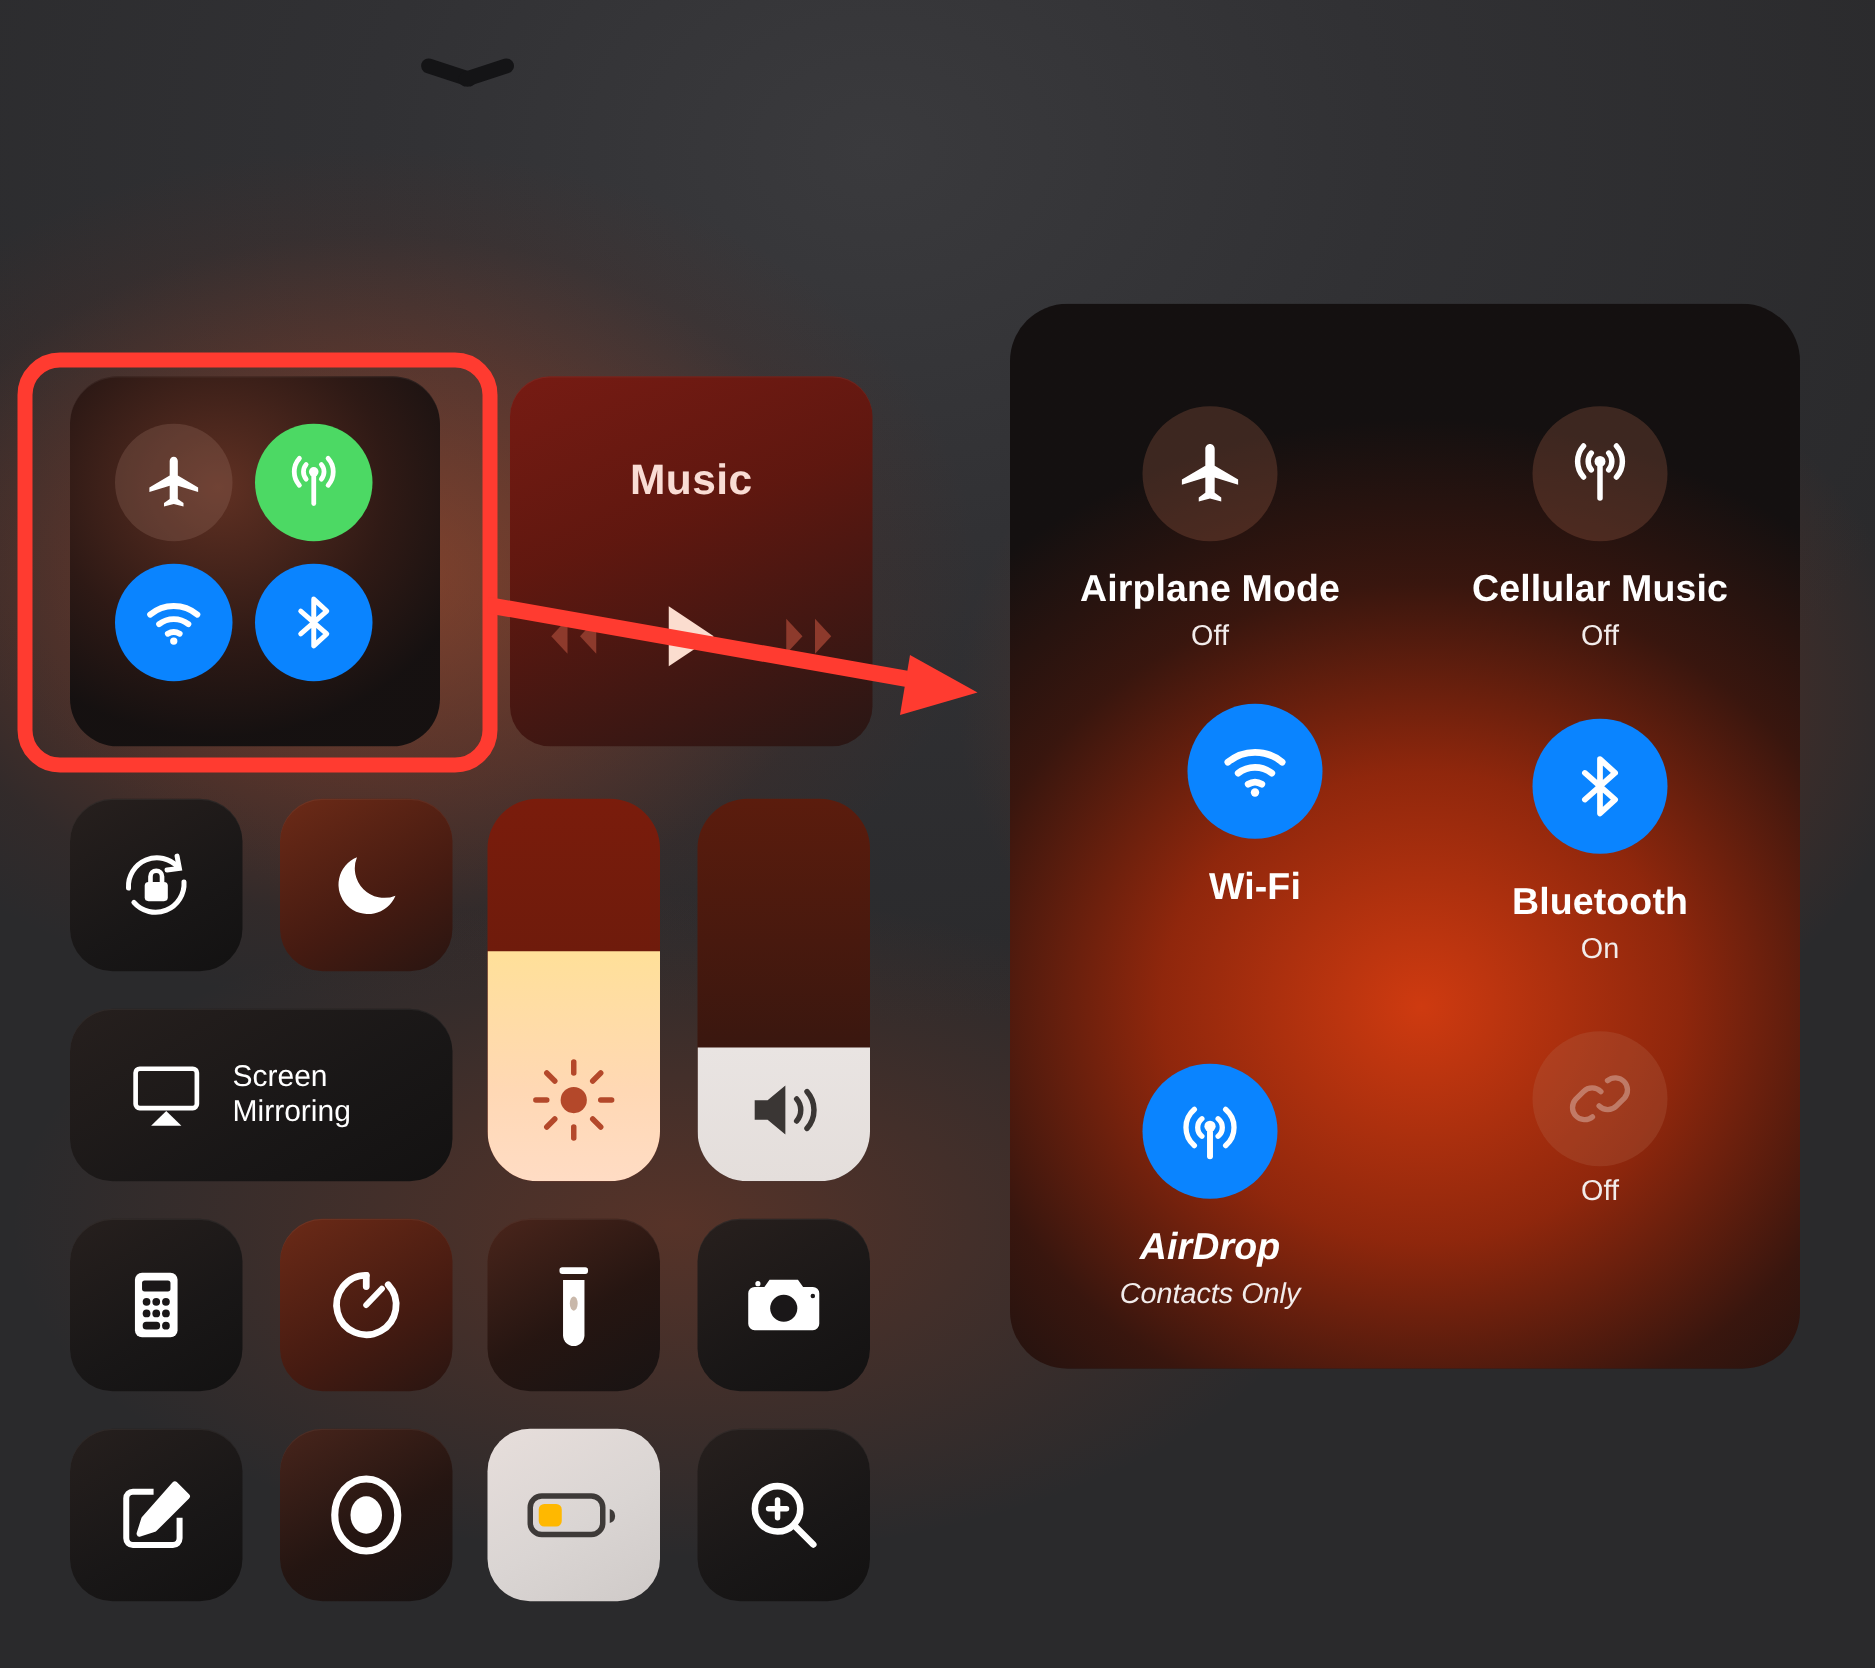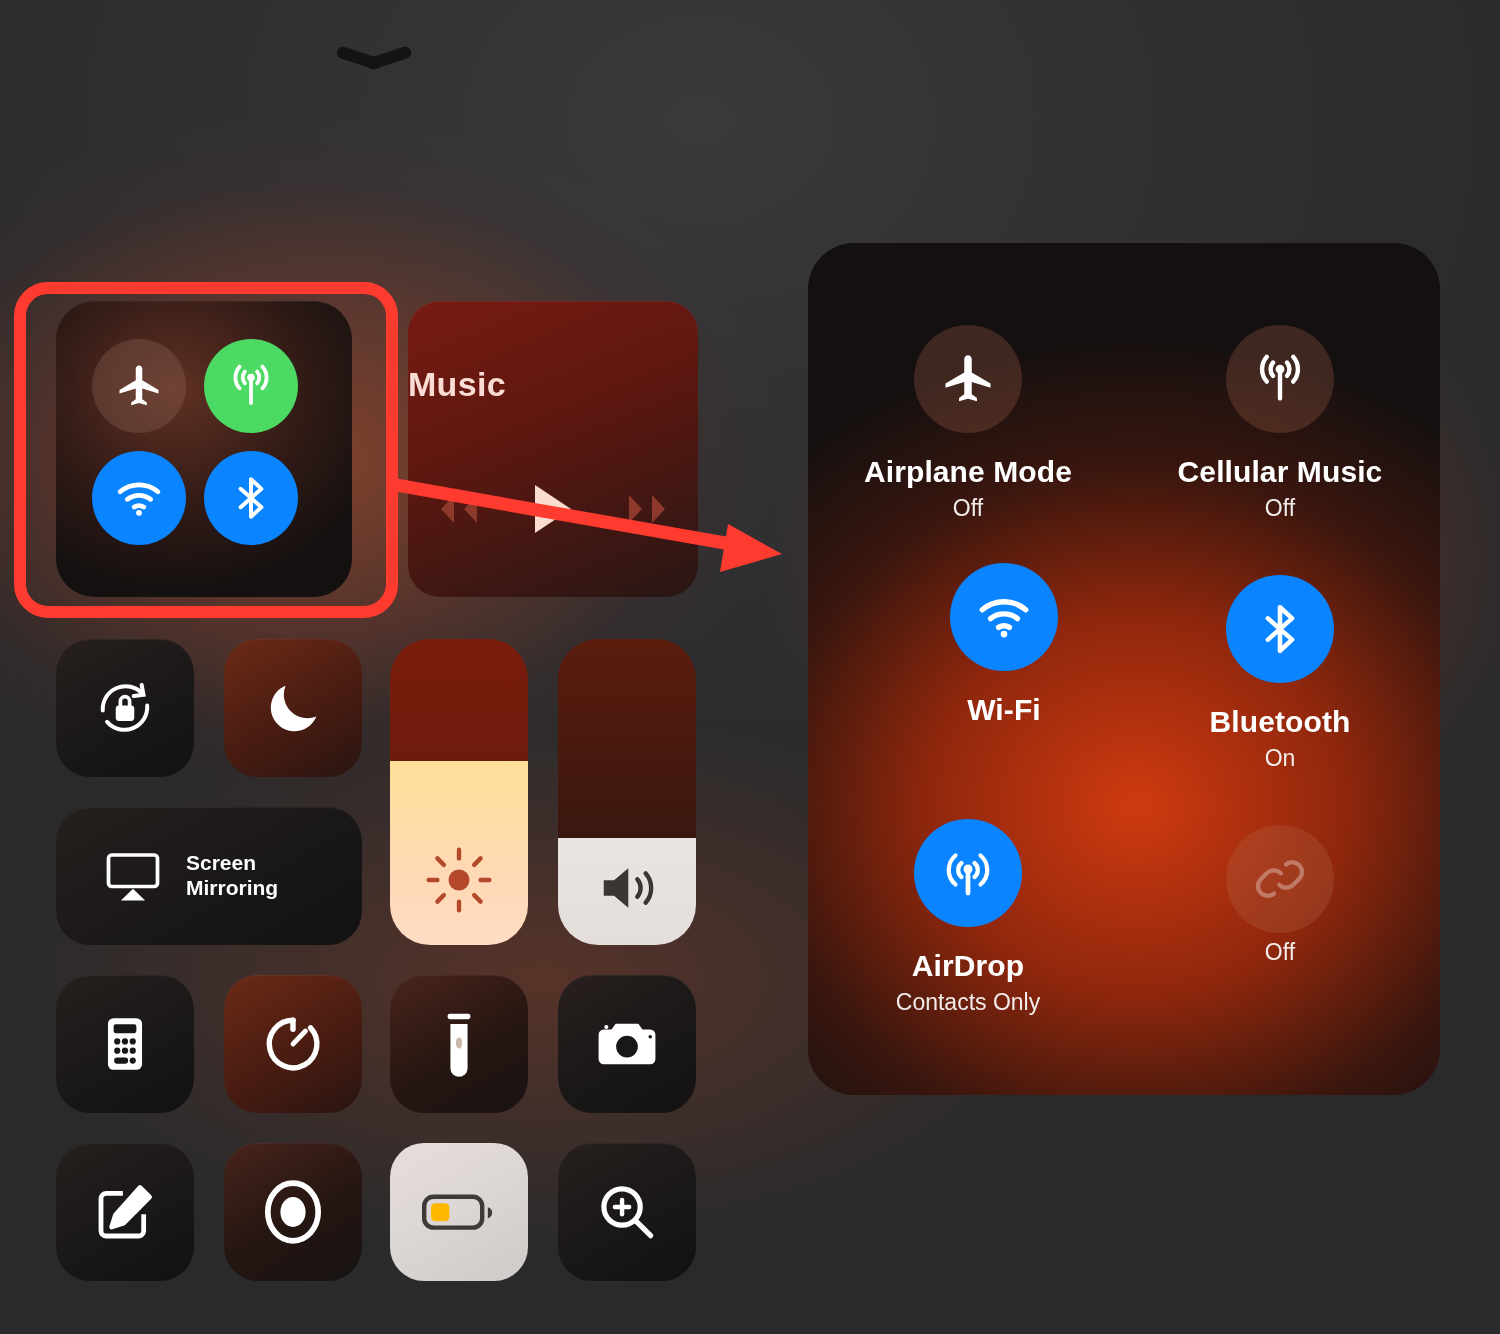--- a/index.html
+++ b/index.html
@@ -68,41 +68,41 @@
   #q-bluetooth { left:148px; top:150px; }
 
   
   #music-tile {
     left:408px; top:301px; width:290px; height:296px;
     border-radius:32px;
     background:linear-gradient(160deg, rgba(120,26,18,0.96) 0%, rgba(96,22,14,0.96) 40%, rgba(40,22,20,0.97) 100%);
   }
   #music-title {
     position:absolute; top:64px; left:0; width:100%;
-    text-align:left; color:#f9dcd4; font-size:34px; font-weight:bold;
+    text-align:center; color:#f9dcd4; font-size:34px; font-weight:bold;
     letter-spacing:0.3px;
   }
   .music-controls {
     position:absolute; bottom:60px; left:0; width:100%;
     display:flex; align-items:center; justify-content:center; gap:46px;
   }
 
   
   .sq { width:138px; height:138px; border-radius:34px;
         display:flex; align-items:center; justify-content:center; }
 
   #rotation-lock { left:56px;  top:639px; }
   #dnd           { left:224px; top:639px; }
 
   #screen-mirroring {
     left:56px; top:807px; width:306px; height:138px; border-radius:34px;
     display:flex; align-items:center; gap:22px; padding-left:46px;
   }
   #screen-mirroring .label {
-    color:#fff; font-size:21px; line-height:1.18; font-weight:700;
+    color:#fff; font-size:24px; line-height:1.18; font-weight:400;
   }
 
   
   .slider {
     position:absolute; width:138px; height:306px; border-radius:40px;
     overflow:hidden;
   }
   #brightness-slider { left:390px; top:639px;
     background:linear-gradient(180deg, #7a1c0c 0%, #5e1a0c 100%); }
   #volume-slider     { left:558px; top:639px;
@@ -150,21 +150,21 @@
     letter-spacing:0.1px; white-space:nowrap;
   }
   .exp-state {
     margin-top:6px; color:#f2eceb; font-size:23px; font-weight:400;
     white-space:nowrap;
   }
   #exp-airplane  { left:10px;  top:82px; }
   #exp-cellular  { left:322px; top:82px; }
   #exp-wifi      { left:10px;  top:320px;margin-left:36px; }
   #exp-bluetooth { left:322px; top:332px; }
-  #exp-airdrop   { left:10px;  top:576px; }
+  #exp-airdrop   { left:10px;  top:608px;font-style:italic; }
   #exp-hotspot   { left:322px; top:582px; }
 
   
   #highlight-box {
     position:absolute; left:14px; top:282px; width:384px; height:336px;
     border:12px solid #FF3B30; border-radius:34px;
     pointer-events:none;
   }
   #annotation-arrow {
     position:absolute; left:390px; top:470px;

